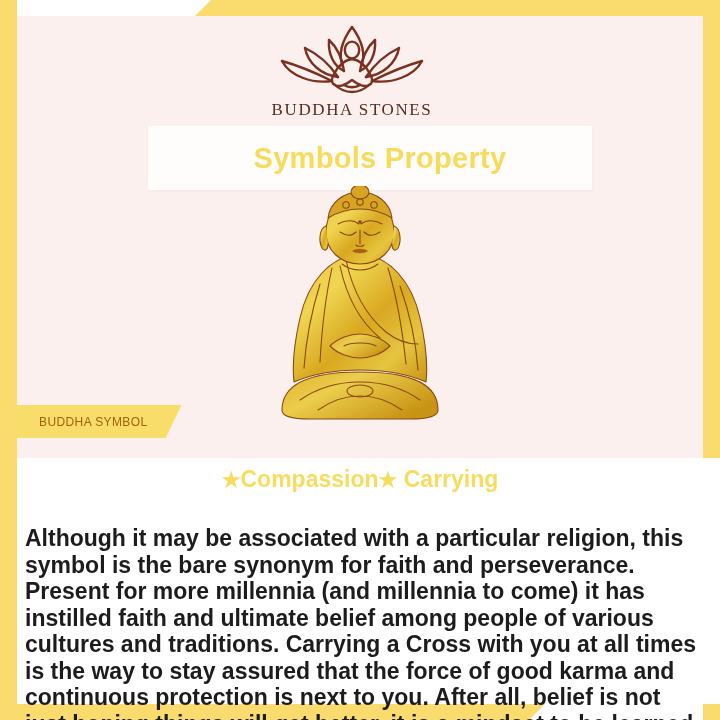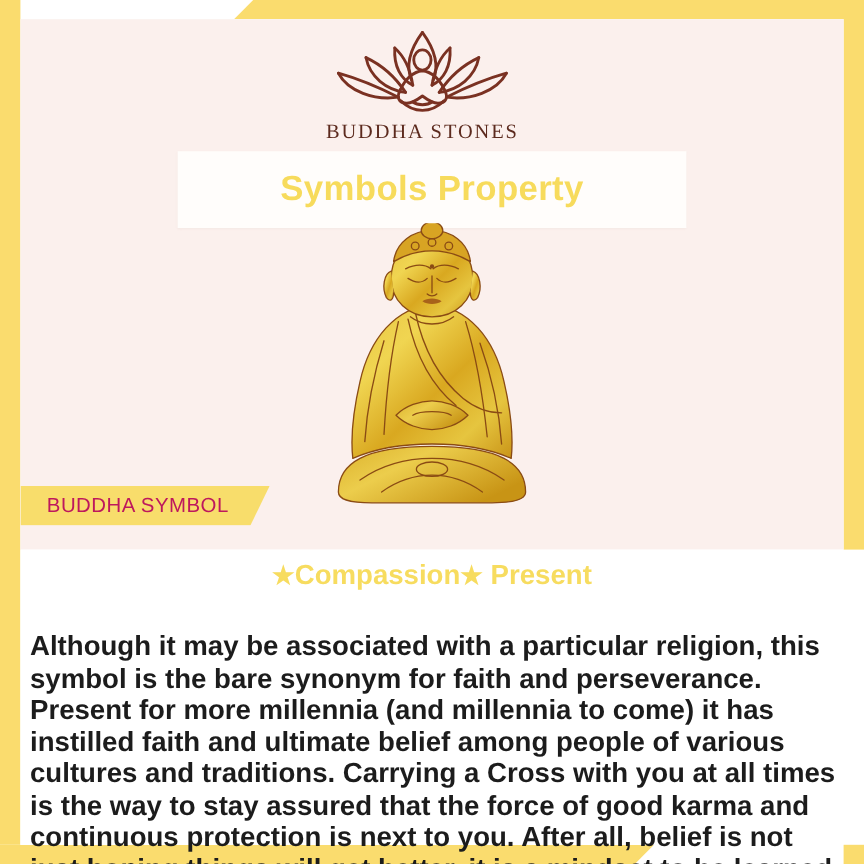--- a/index.html
+++ b/index.html
@@ -104,20 +104,21 @@
     position: absolute;
     left: 148px;
     top: 126px;
     width: 424px;
     height: 64px;
     background: #fffdfb;
     box-shadow: 0 1px 2px rgba(190,160,150,0.10);
     display: flex;
     align-items: center;
     justify-content: center;
+    padding-left: 20px;
   }
   .title-text {
     font-size: 29px;
     font-weight: bold;
     color: #f7db5c;
     letter-spacing: 0.3px;
     font-family: "Liberation Sans", sans-serif;
   }
 
   
@@ -138,22 +139,22 @@
     left: 17px;
     top: 405px;
     height: 33px;
     padding: 0 34px 0 22px;
     background: #f8dd6b;
     display: flex;
     align-items: center;
     clip-path: polygon(0 0, 100% 0, calc(100% - 16px) 100%, 0 100%);
   }
   .badge-text {
-    color: #be185d;
-    font-size: 17px;
+    color: #a16207;
+    font-size: 12px;
     letter-spacing: 0.4px;
     font-family: "Liberation Sans", sans-serif;
   }
 
   
   .headline {
     position: absolute;
     left: 17px;
     top: 466px;
     width: 686px;
@@ -296,18 +297,18 @@
         <path d="M92 65 C 96 62, 104 62, 108 65 C 104 68, 96 68, 92 65 Z" fill="#a8621a" stroke="none"></path>
       </g>
     </svg>
   </div>
 
   <div class="badge">
     <span class="badge-text">BUDDHA SYMBOL</span>
   </div>
 
   <div class="headline">
-    <span class="star">★</span><span>Compassion</span><span class="star">★</span> <span>Present</span>
+    <span class="star">★</span><span>Compassion</span><span class="star">★</span> <span>Carrying</span>
   </div>
 
   <p class="body-copy">Although it may be associated with a particular religion, this symbol is the bare synonym for faith and perseverance. Present for more millennia (and millennia to come) it has instilled faith and ultimate belief among people of various cultures and traditions. Carrying a Cross with you at all times is the way to stay assured that the force of good karma and continuous protection is next to you. After all, belief is not just hoping things will get better, it is a mindset to be learned and maintained. That gets easier with a Cross symbol to look at.</p>
 
 </div>
 
 </body></html>

